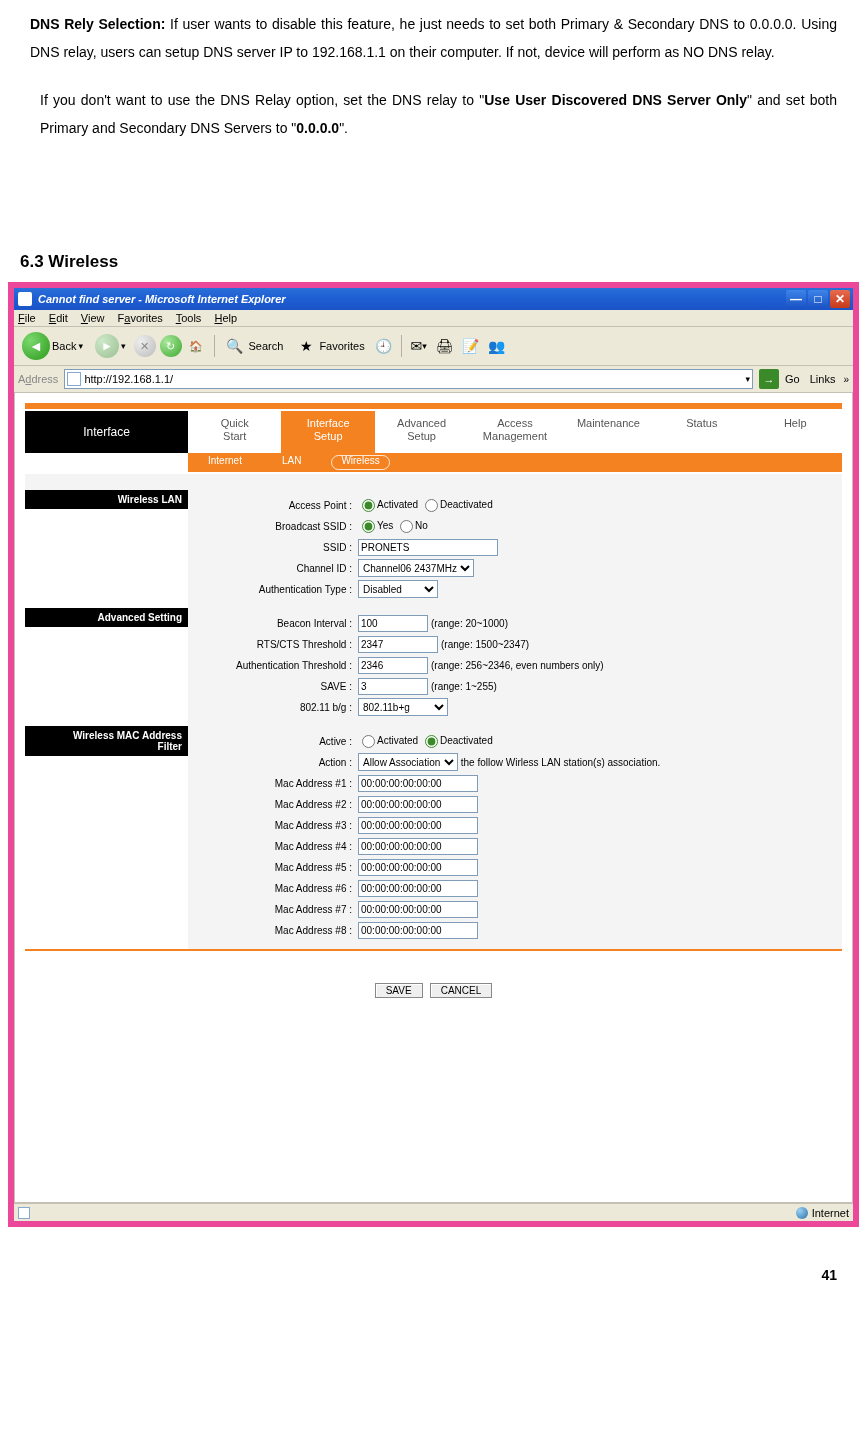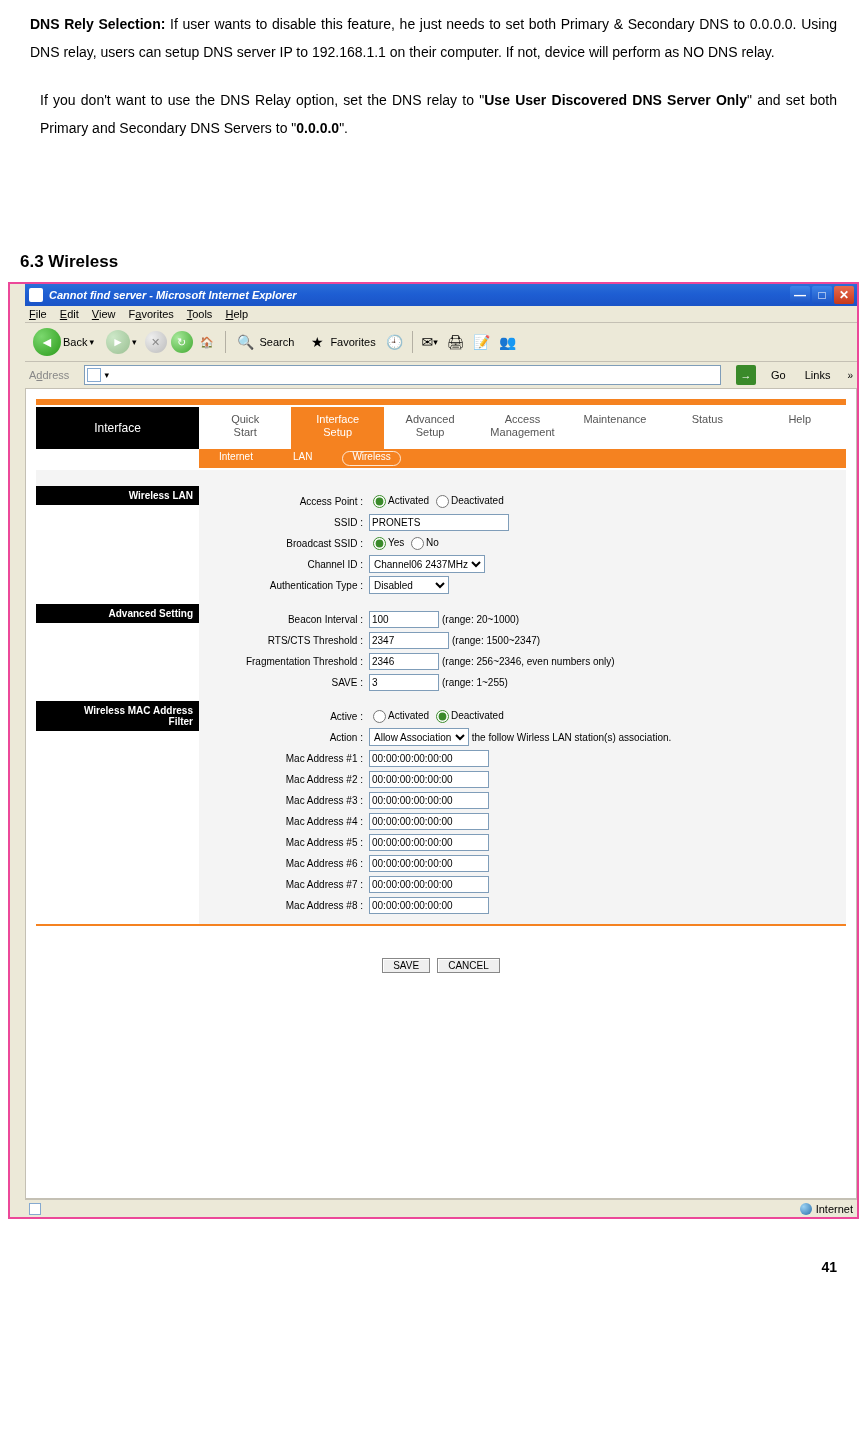--- a/index.html
+++ b/index.html
@@ -3,21 +3,21 @@
 <meta charset="utf-8">
 <style>
   * { box-sizing: border-box; margin: 0; padding: 0; }
   body { font-family: Arial, sans-serif; font-size: 14px; background: #fff; width: 867px; }
   .doc-text { margin: 10px 30px 20px 30px; line-height: 2.0; text-align: justify; }
   .doc-text b { font-weight: bold; }
   .doc-text2 { margin: 14px 30px 0 40px; line-height: 2.0; text-align: justify; }
   .section-title { font-weight: bold; font-size: 17px; margin: 110px 0 10px 20px; }
 
   
-  .browser { margin: 8px 8px 0 8px; border: 2px solid #ec4899; background: #ece9d8; font-size: 11px; padding-left: 15px; }
+  .browser { margin: 8px 8px 0 8px; border: 6px solid #ec4899; background: #ece9d8; font-size: 11px; }
   .title-bar { background: linear-gradient(to bottom, #2a6fd8, #1e5ed3 45%, #1a54c7); color: #fff; display: flex; align-items: center; height: 22px; }
   .title-bar .ie-icon { width: 14px; height: 14px; margin: 0 4px; display: inline-block; background: #fff; border-radius: 2px; position: relative; }
   .title-bar .title { flex: 1; font-weight: bold; font-style: italic; font-size: 11px; padding-left: 2px; }
   .win-btns { display: flex; gap: 2px; margin-right: 3px; }
   .win-btn { width: 20px; height: 18px; border-radius: 2px; display: flex; align-items: center; justify-content: center; font-size: 12px; color: #fff; font-weight: bold; }
   .win-min, .win-max { background: linear-gradient(to bottom,#3d84e8,#1b53c4); }
   .win-close { background: linear-gradient(to bottom,#e86b4e,#c6391a); }
 
   .menu-bar { background: #ece9d8; border-bottom: 1px solid #c4c0b4; padding: 2px 4px; }
   .menu-bar span { margin-right: 10px; }
@@ -27,21 +27,21 @@
   .tb-btn { display: inline-flex; align-items: center; gap: 2px; padding: 2px 4px; }
   .tb-arrow { color: #000; font-size: 9px; }
   .nav-back { width: 28px; height: 28px; border-radius: 50%; background: radial-gradient(circle at 30% 30%, #7bd86e, #2a9a1a); display: inline-flex; align-items: center; justify-content: center; color:#fff; font-size:14px; }
   .nav-fwd { width: 24px; height: 24px; border-radius: 50%; background: radial-gradient(circle at 30% 30%, #cde8c8, #9abf92); display: inline-flex; align-items: center; justify-content: center; color:#fff; font-size:12px; }
   .nav-x { width:22px; height:22px; border-radius:50%; background:radial-gradient(circle at 30% 30%, #eee, #bbb); display:inline-flex; align-items:center; justify-content:center; color:#888; }
   .nav-ref { width:22px; height:22px; border-radius:50%; background:radial-gradient(circle at 30% 30%, #a7e89a, #3fa82f); display:inline-flex; align-items:center; justify-content:center; color:#fff; }
   .nav-home { width:22px; height:22px; display:inline-flex; align-items:center; justify-content:center; }
   .tb-sep { width: 1px; height: 22px; background: #b4b0a4; margin: 0 2px; }
   .tb-icon { width: 22px; height: 22px; display: inline-flex; align-items: center; justify-content: center; font-size: 14px; }
 
-  .addr-bar { background: #ece9d8; padding: 3px 4px; display: flex; align-items: center; gap: 15px; border-bottom: 1px solid #c4c0b4; }
+  .addr-bar { background: #ece9d8; padding: 3px 4px; display: flex; align-items: center; gap: 6px; border-bottom: 1px solid #c4c0b4; }
   .addr-label { color: #888; }
   .addr-input { flex: 1; display: flex; align-items: center; border: 1px solid #7f9db9; background: #fff; height: 20px; padding: 0 2px; }
   .addr-input .pg-icon { width:14px; height:14px; background:#fff; border:1px solid #85a9d0; display:inline-block; margin-right:3px; }
   .go-btn { width: 20px; height: 20px; background: #3a8a2a; color: #fff; display: inline-flex; align-items: center; justify-content: center; border-radius: 2px; }
   .links-label { margin-left: 4px; }
   .chev { font-size: 10px; margin-left: 2px; }
 
   .content { background: #fff; height: 810px; overflow: hidden; position: relative; border: 1px solid #c4c0b4; border-top: none; }
 
   .orange-bar { height: 6px; background: #f58220; margin: 10px 10px 0 10px; }
@@ -144,20 +144,21 @@
     <span class="tb-icon">✉<span class="tb-arrow">▾</span></span>
     <span class="tb-icon">🖨</span>
     <span class="tb-icon">📝</span>
     <span class="tb-icon">👥</span>
   </div>
 
   <div class="addr-bar">
     <span class="addr-label">A<u>d</u>dress</span>
     <div class="addr-input">
       <span class="pg-icon"></span>
+      <span style="flex:1">http://192.168.1.1/</span>
       <span class="tb-arrow">▾</span>
     </div>
     <span class="go-btn">→</span>
     <span>Go</span>
     <span class="links-label">Links</span>
     <span class="chev">»</span>
   </div>
 
   <div class="content">
     <div class="orange-bar"></div>
@@ -194,31 +195,31 @@
         </div>
         <div class="cfg-body">
           <div class="row">
             <div class="lbl">Access Point :</div>
             <div class="val">
               <input type="radio" checked="" style=""><span>Activated</span>
               <input type="radio" style=""><span>Deactivated</span>
             </div>
           </div>
           <div class="row">
-            <div class="lbl">SSID :</div>
-            <div class="val"><input class="txt-in" style="width: 140px;" value="PRONETS"></div>
-          </div>
-          <div class="row">
             <div class="lbl">Broadcast SSID :</div>
             <div class="val">
               <input type="radio" checked="" style=""><span>Yes</span>
               <input type="radio" style=""><span>No</span>
             </div>
           </div>
           <div class="row">
+            <div class="lbl">SSID :</div>
+            <div class="val"><input class="txt-in" style="width: 140px;" value="PRONETS"></div>
+          </div>
+          <div class="row">
             <div class="lbl">Channel ID :</div>
             <div class="val"><select class="sel-in"><option>Channel06 2437MHz</option></select></div>
           </div>
           <div class="row">
             <div class="lbl">Authentication Type :</div>
             <div class="val"><select class="sel-in" style="width:80px"><option>Disabled</option></select></div>
           </div>
         </div>
       </div>
 
@@ -229,26 +230,30 @@
         <div class="cfg-body">
           <div class="row">
             <div class="lbl">Beacon Interval :</div>
             <div class="val"><input class="txt-in" style="width: 70px;" value="100"><span class="paren">(range: 20~1000)</span></div>
           </div>
           <div class="row">
             <div class="lbl">RTS/CTS Threshold :</div>
             <div class="val"><input class="txt-in" style="width: 80px;" value="2347"><span class="paren">(range: 1500~2347)</span></div>
           </div>
           <div class="row">
-            <div class="lbl">Fragmentation Threshold :</div>
+            <div class="lbl">Authentication Threshold :</div>
             <div class="val"><input class="txt-in" style="width: 70px;" value="2346"><span class="paren">(range: 256~2346, even numbers only)</span></div>
           </div>
           <div class="row">
             <div class="lbl">SAVE :</div>
             <div class="val"><input class="txt-in" style="width: 70px;" value="3"><span class="paren">(range: 1~255)</span></div>
+          </div>
+          <div class="row">
+            <div class="lbl">802.11 b/g :</div>
+            <div class="val"><select class="sel-in" style="width:90px"><option>802.11b+g</option></select></div>
           </div>
         </div>
       </div>
 
       <div class="cfg-section">
         <div class="cfg-side">
           <div class="sec-hdr" style="white-space:pre-line">Wireless MAC Address
 Filter</div>
         </div>
         <div class="cfg-body">

